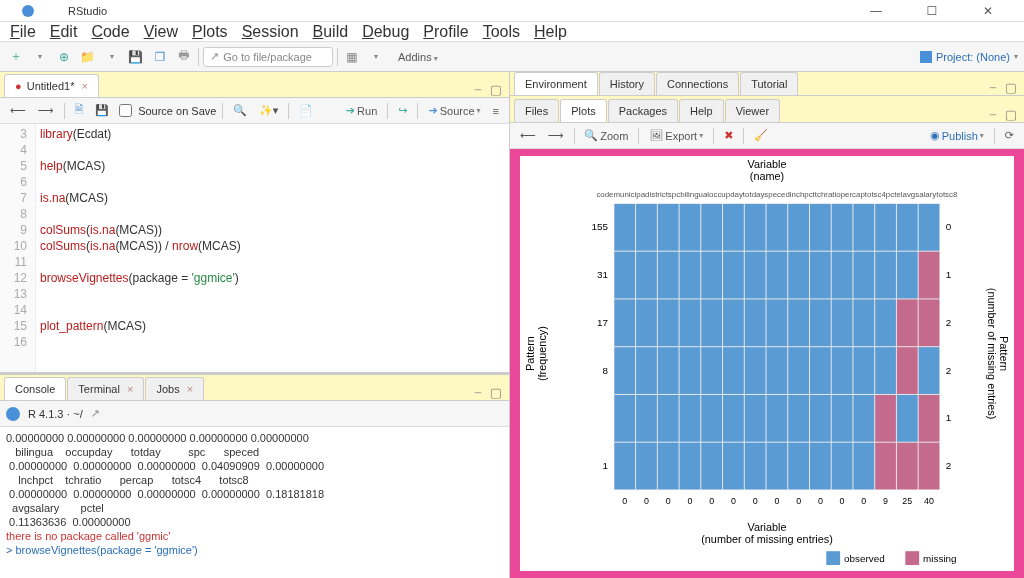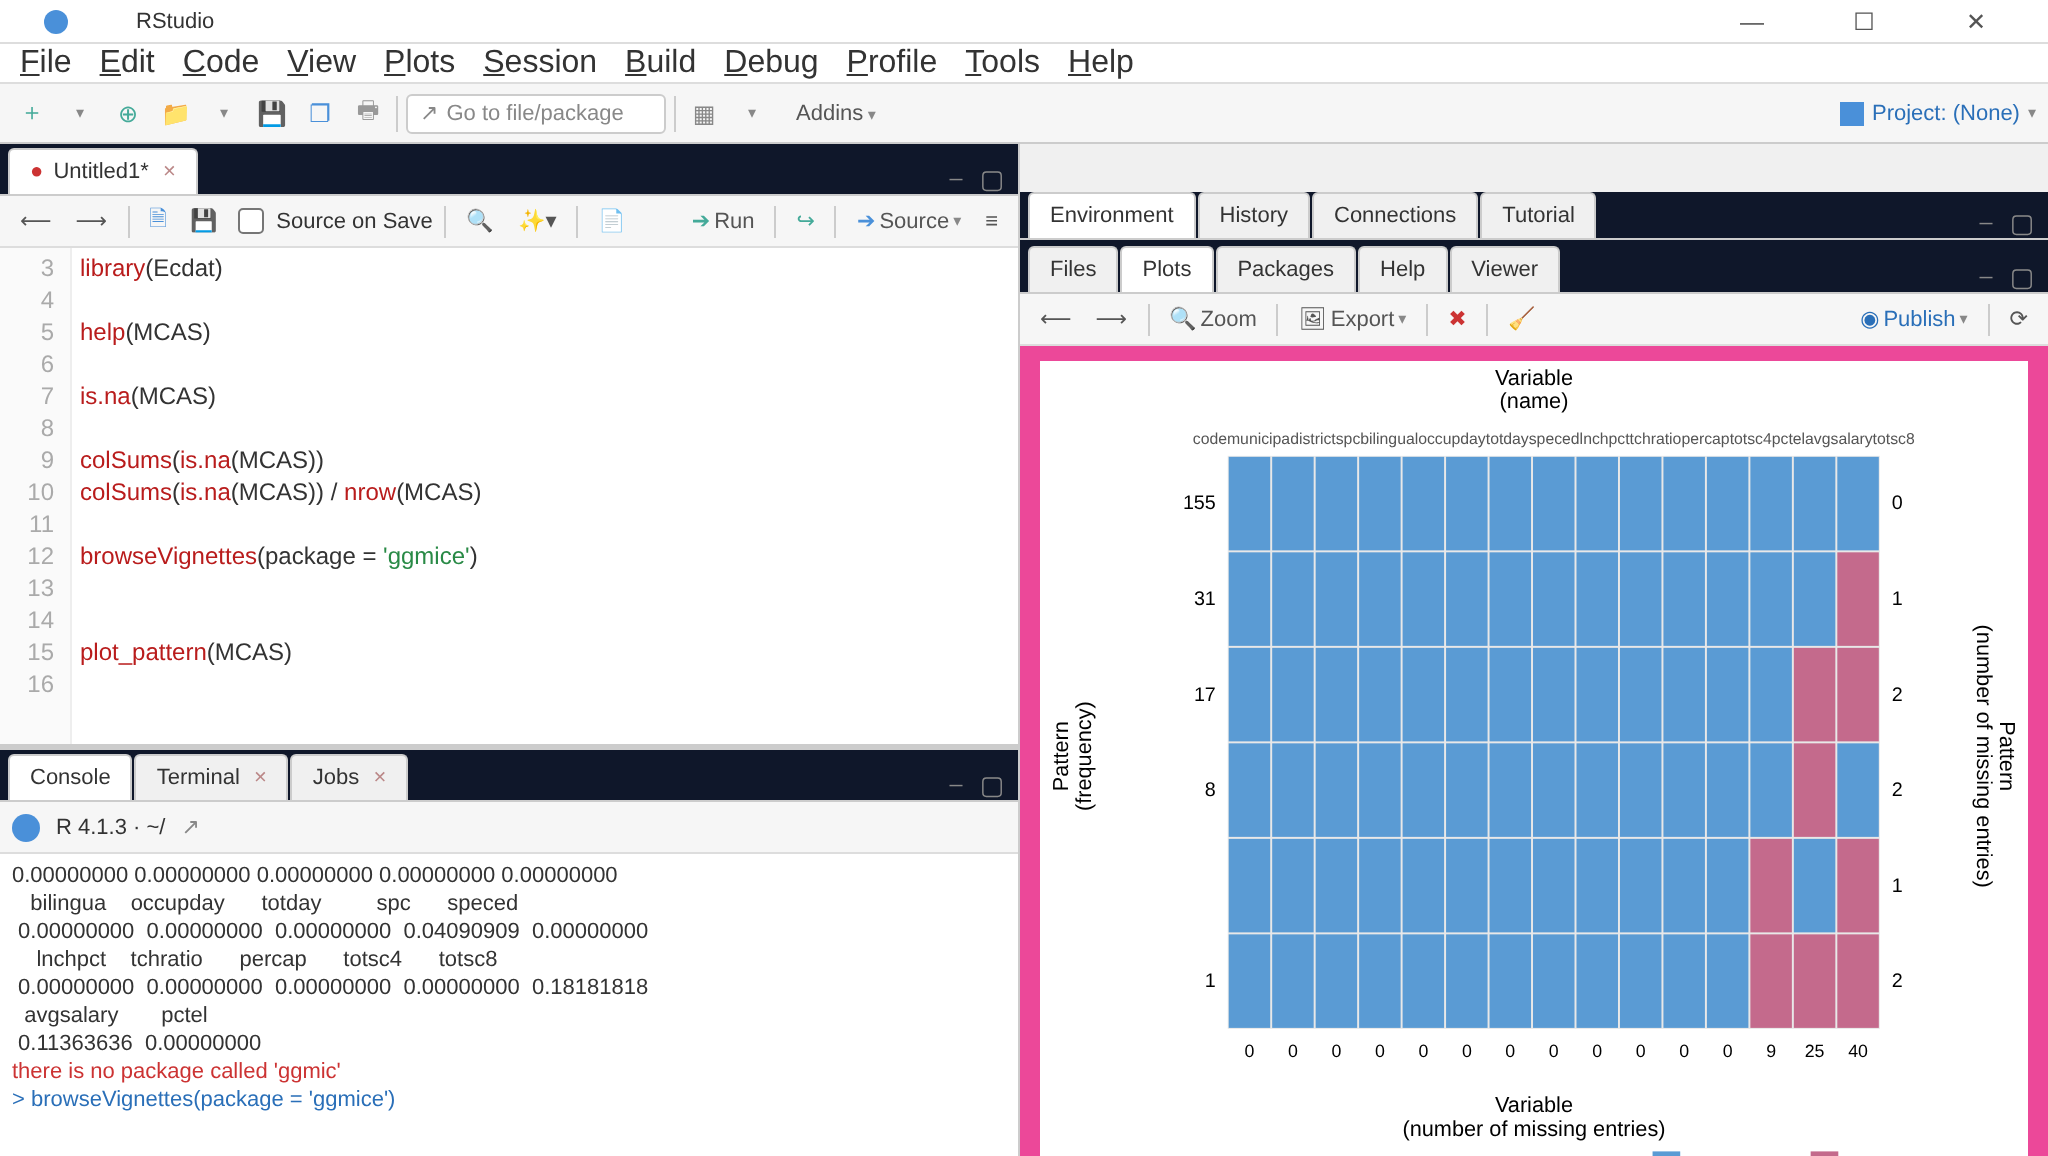--- a/index.html
+++ b/index.html
@@ -13,22 +13,22 @@
 .menubar span u { text-decoration:underline; }
 .toolbar { height:30px; background:#f6f6f6; display:flex; align-items:center; padding:0 6px; gap:4px; border-bottom:1px solid #ccc; }
 .tbtn { width:20px; height:20px; display:flex; align-items:center; justify-content:center; border:1px solid transparent; border-radius:3px; font-size:12px; }
 .tbtn.green { color:#4a9; }
 .fileinput { border:1px solid #ccc; height:20px; width:130px; padding:0 6px; font-size:11px; color:#888; display:flex; align-items:center; border-radius:3px; background:#fff; }
 .addins { padding:2px 8px; color:#555; }
 .project { margin-left:auto; color:#2a6fb8; display:flex; align-items:center; gap:4px; }
 .project .cube { width:12px; height:12px; background:#4a90d9; }
 .main { display:flex; height:506px; }
 .left { width:510px; display:flex; flex-direction:column; border-right:1px solid #ccc; }
-.right { flex:1; display:flex; flex-direction:column;margin-top:24px; }
-.pane-tabs { height:26px; background:#0f172a; display:flex; align-items:flex-end; padding:0 4px; border-bottom:1px solid #ccc; }
+.right { flex:1; display:flex; flex-direction:column; }
+.pane-tabs { height:26px; background:#fef9c3; display:flex; align-items:flex-end; padding:0 4px; border-bottom:1px solid #ccc; }
 .pane-tab { padding:5px 10px; font-size:11px; border:1px solid #ccc; border-bottom:none; background:#f0f0f0; margin-right:1px; border-radius:3px 3px 0 0; }
 .pane-tab.active { background:#fff; }
 .pane-tab .close { margin-left:4px; color:#b88; }
 .pane-tabs .spacer { flex:1; }
 .pane-tabs .panebtn { width:18px; color:#888; font-size:13px; text-align:center; }
 .subtool { height:26px; background:#f6f6f6; display:flex; align-items:center; padding:0 6px; gap:4px; border-bottom:1px solid #ddd; font-size:11px; }
 .subtool .sbtn { padding:2px 4px; color:#555; display:flex; align-items:center; gap:2px; }
 .subtool .sbtn.blue { color:#2a6fb8; }
 .subtool .check { margin:0 2px; }
 .subtool .sep { width:1px; height:16px; background:#ccc; margin:0 2px; }

